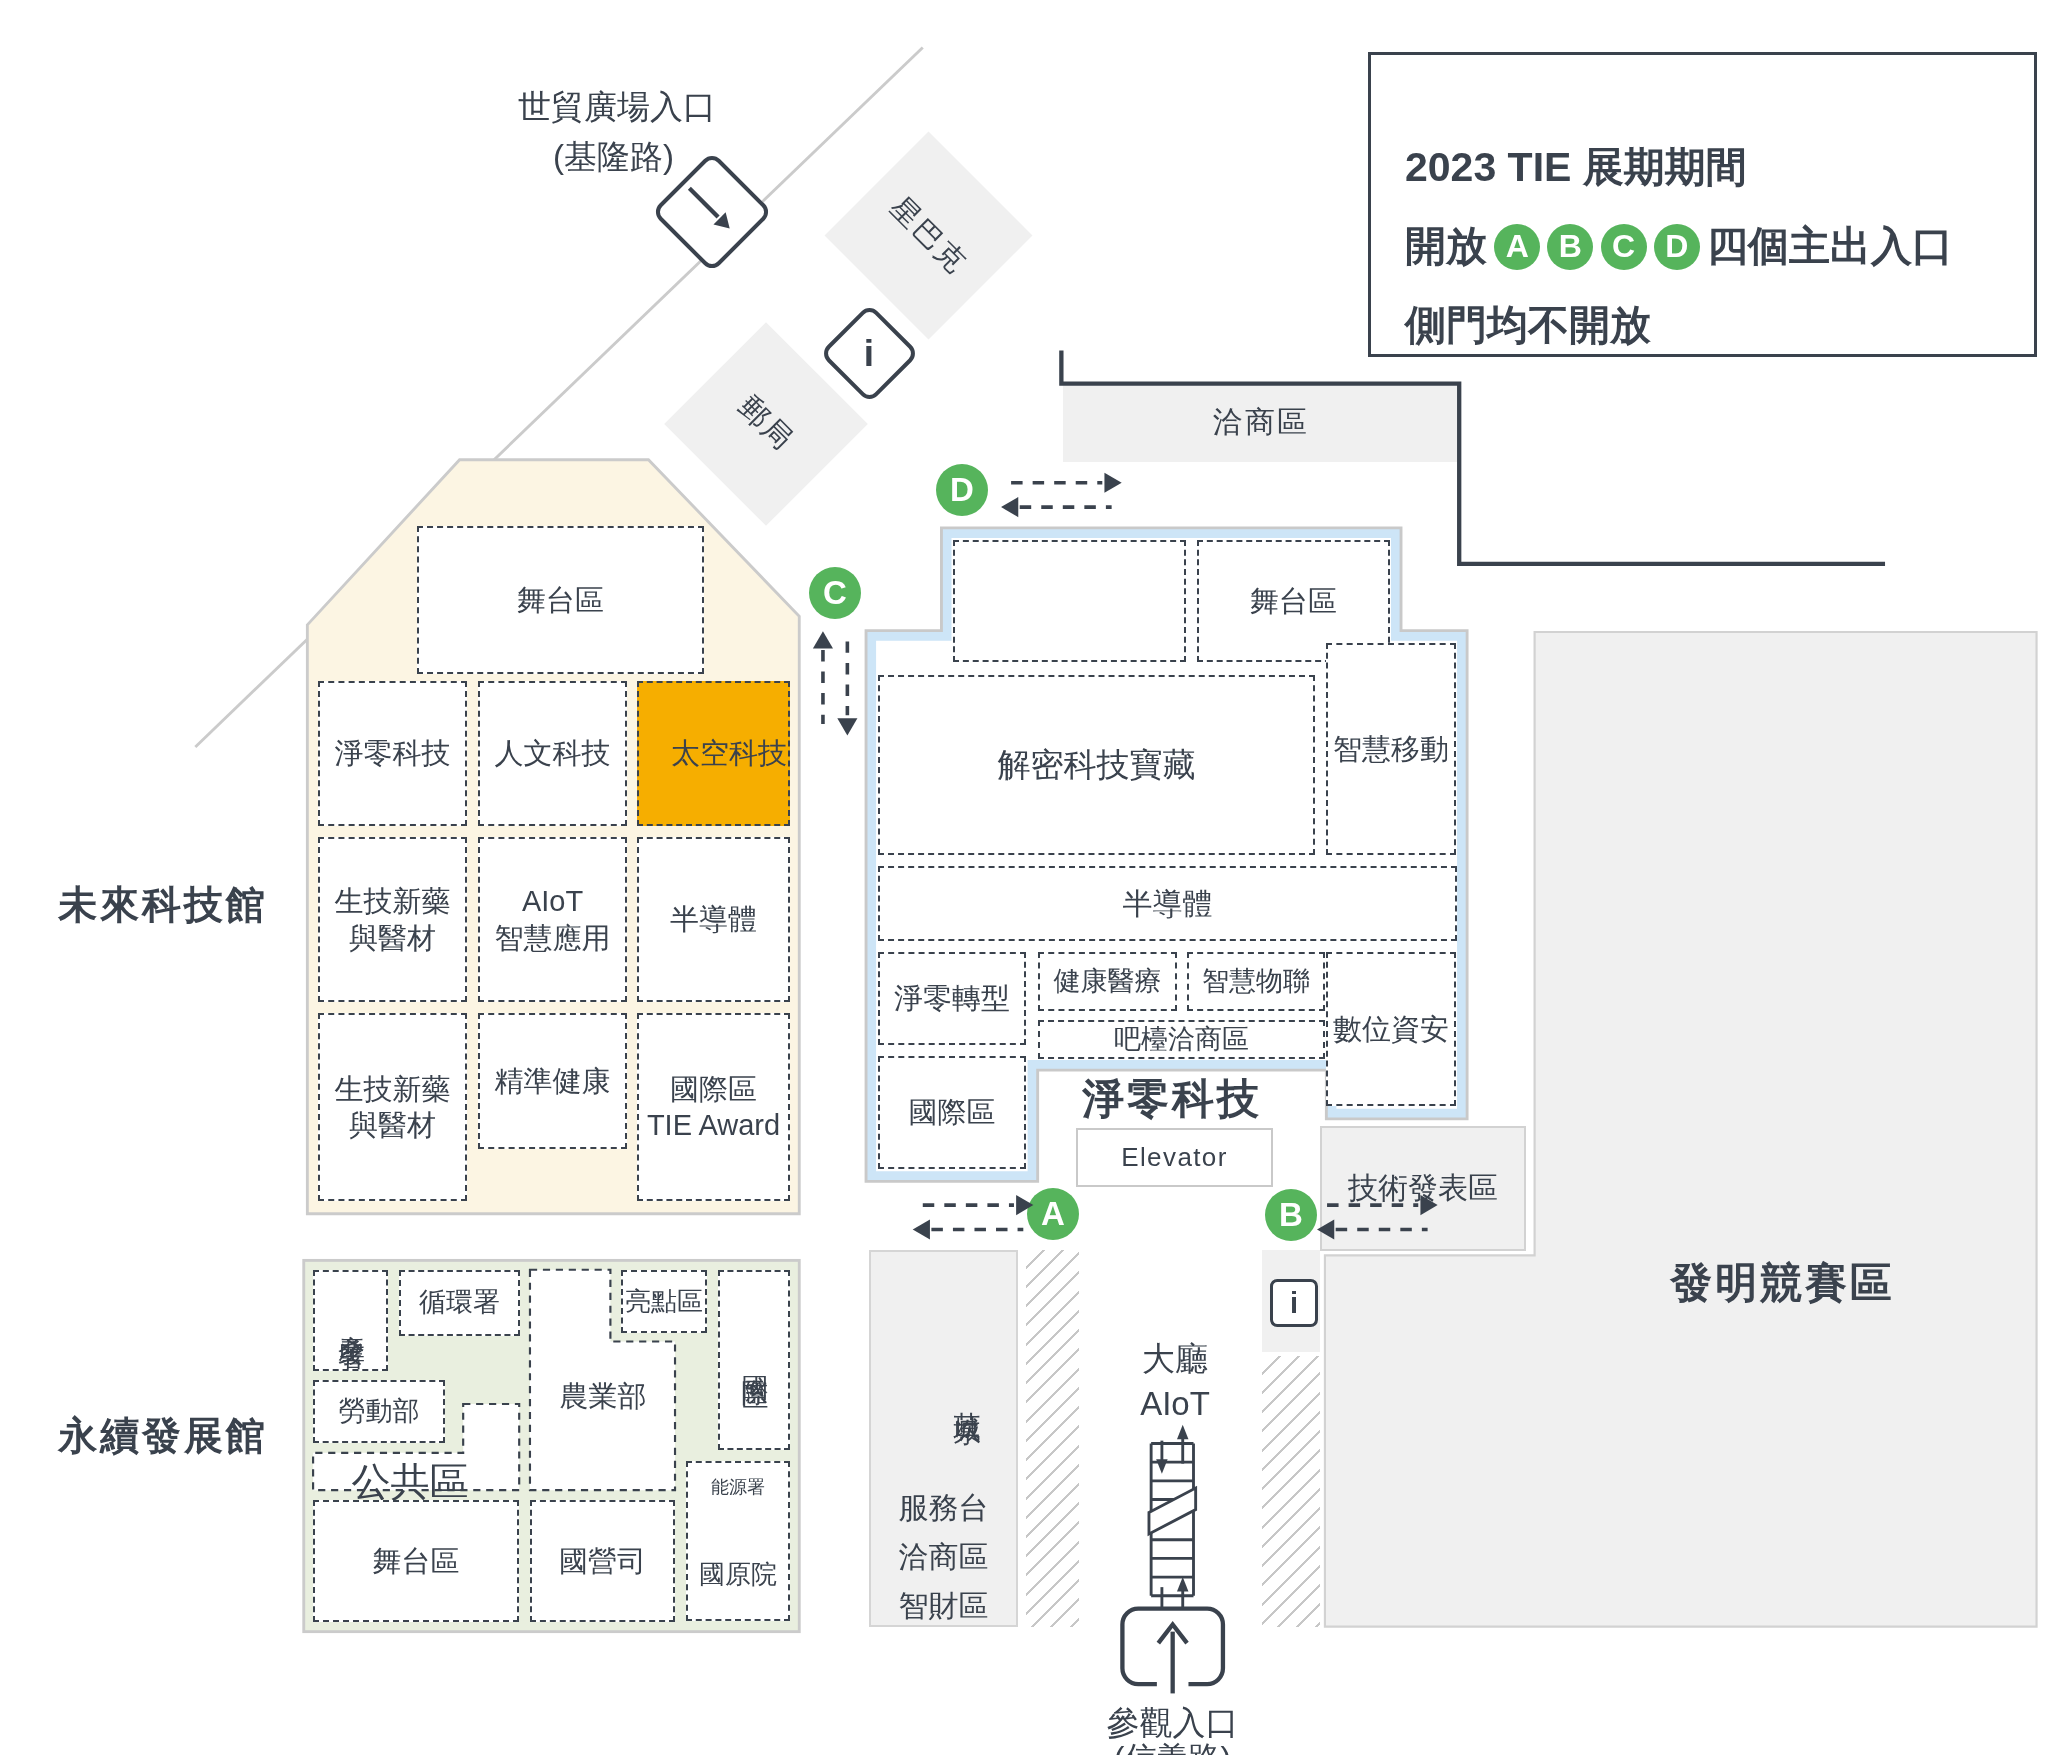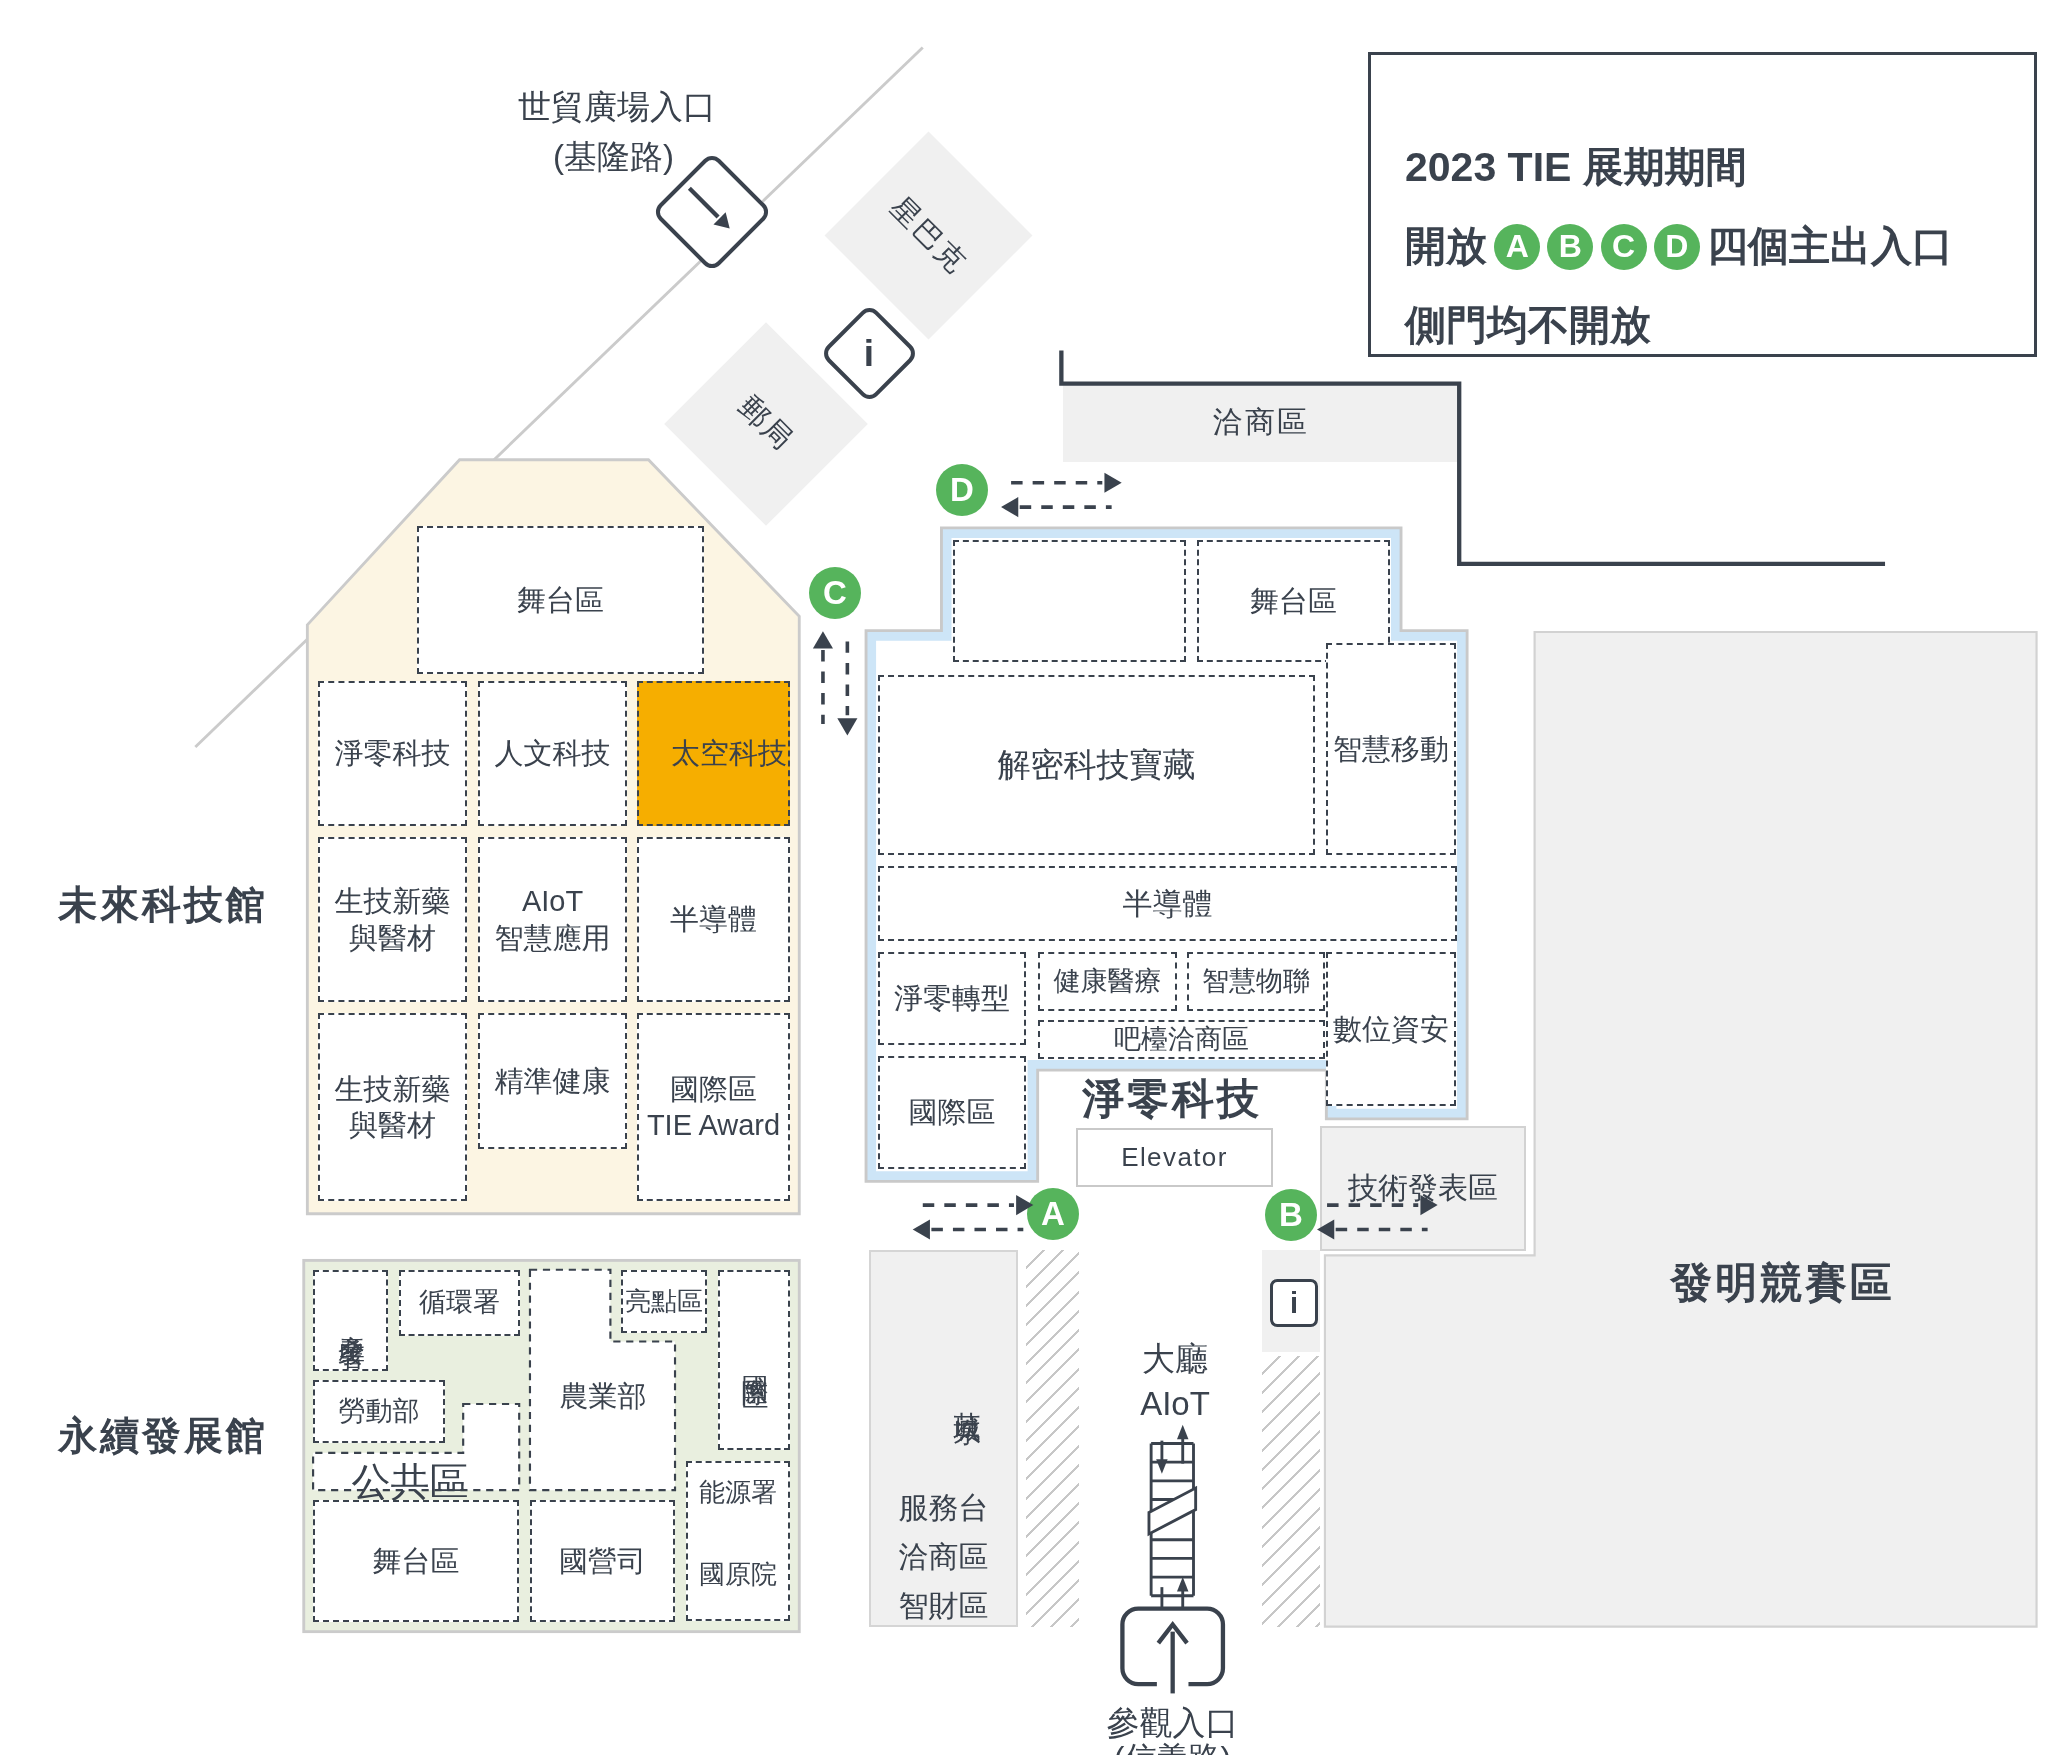--- a/index.html
+++ b/index.html
@@ -122,21 +122,21 @@
 
   <div class="hall-label" style="left:39px;top:1409px;width:248px;">永續發展館</div>
   <div class="room vert" style="left:313px;top:1270px;width:75px;height:101px;font-size:27px;">產發署</div>
   <div class="room" style="left:399px;top:1270px;width:121px;height:66px;font-size:27px;">循環署</div>
   <div class="room" style="left:313px;top:1380px;width:132px;height:63px;font-size:27px;">勞動部</div>
   <div class="txt" style="left:338px;top:1455px;width:144px;font-size:39px;">公共區</div>
   <div class="room" style="left:313px;top:1500px;width:206px;height:122px;">舞台區</div>
   <div class="txt" style="left:531px;top:1377px;width:144px;font-size:29px;">農業部</div>
   <div class="room" style="left:621px;top:1270px;width:86px;height:63px;font-size:26px;">亮點區</div>
   <div class="room vert" style="left:718px;top:1270px;width:72px;height:180px;font-size:27px;">國際區</div>
-  <div class="room" style="left:686px;top:1461px;width:104px;height:160px;align-items:flex-start;padding-top:13px;font-size:26px;">能源署</div>
+  <div class="room" style="left:686px;top:1461px;width:104px;height:160px;align-items:flex-start;padding-top:13px;font-size:18px;">能源署</div>
   <div class="txt" style="left:686px;top:1557px;width:104px;font-size:26px;">國原院</div>
   <div class="room" style="left:530px;top:1500px;width:145px;height:122px;">國營司</div>
 
   <div class="gray-box" style="left:869px;top:1250px;width:149px;height:377px;border:2.2px solid #d5d5d5;"></div>
   <div class="txt vert" style="left:949px;top:1321px;height:151px;font-size:27px;">茨城県</div>
   <div class="txt" style="left:869px;top:1488px;width:149px;font-size:30px;">服務台</div>
   <div class="txt" style="left:869px;top:1537px;width:149px;font-size:30px;">洽商區</div>
   <div class="txt" style="left:869px;top:1586px;width:149px;font-size:30px;">智財區</div>
 
   <div class="hatch" style="left:1026px;top:1250px;width:53px;height:377px;"></div>

